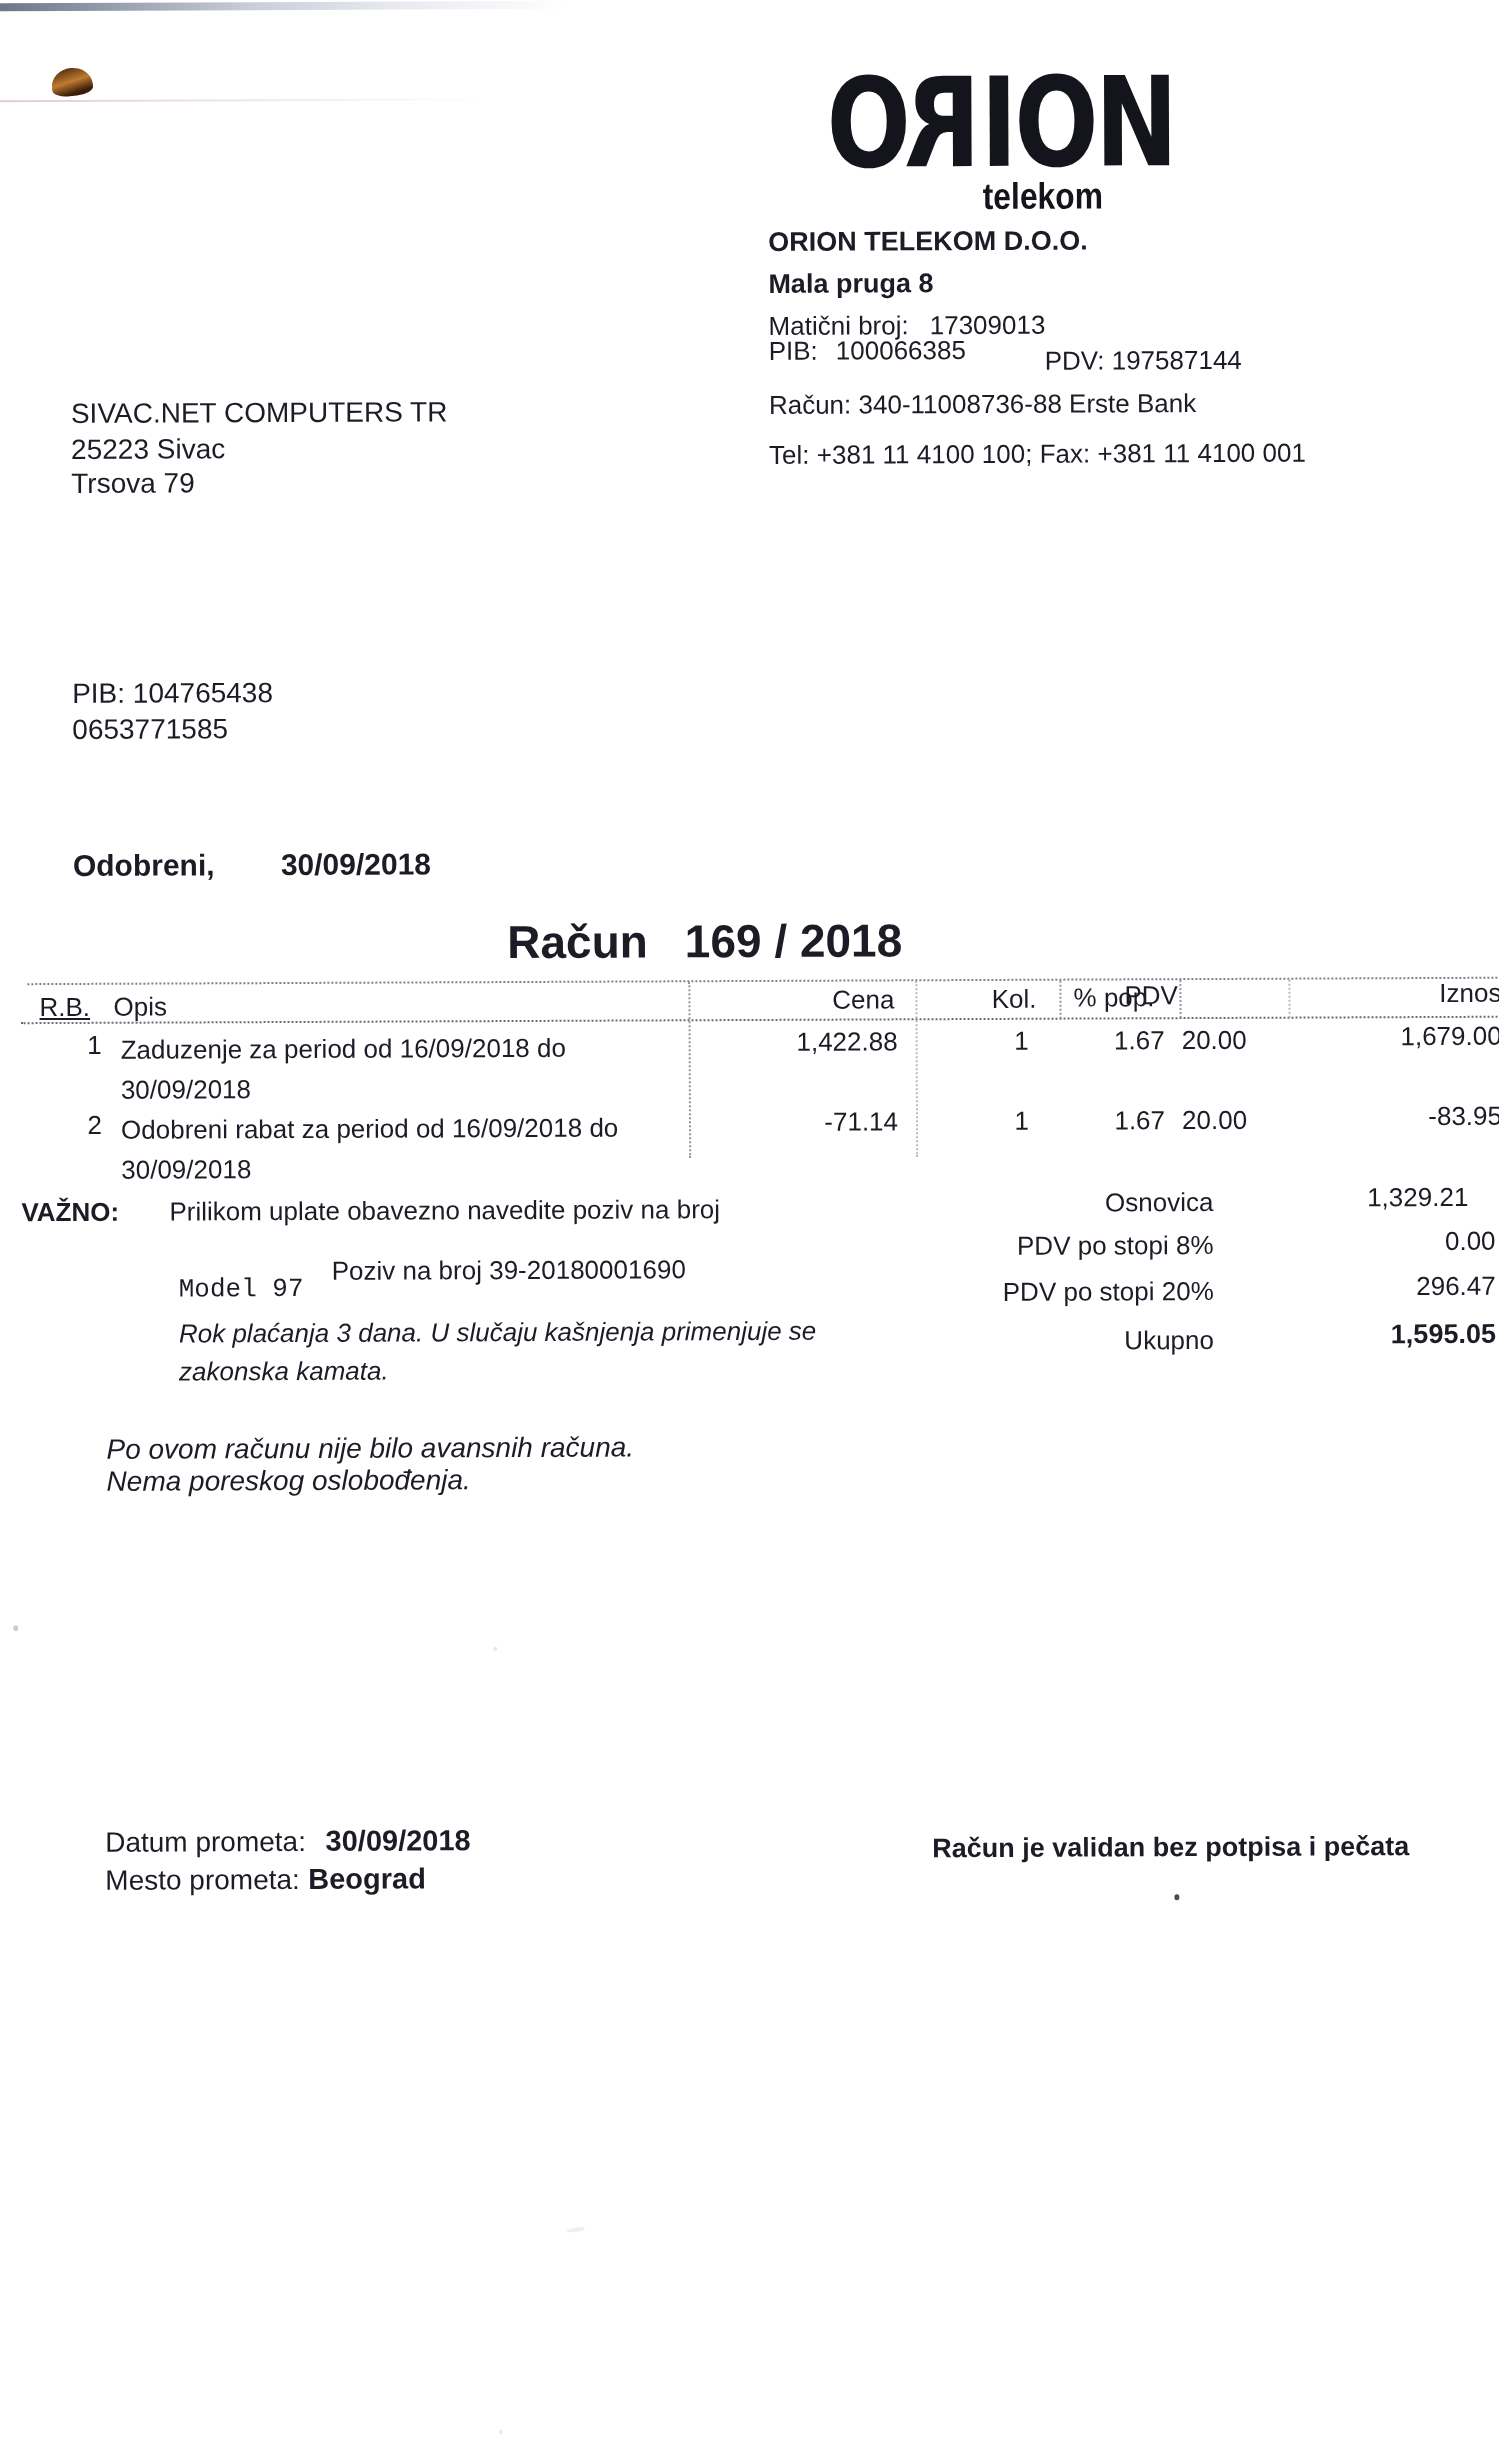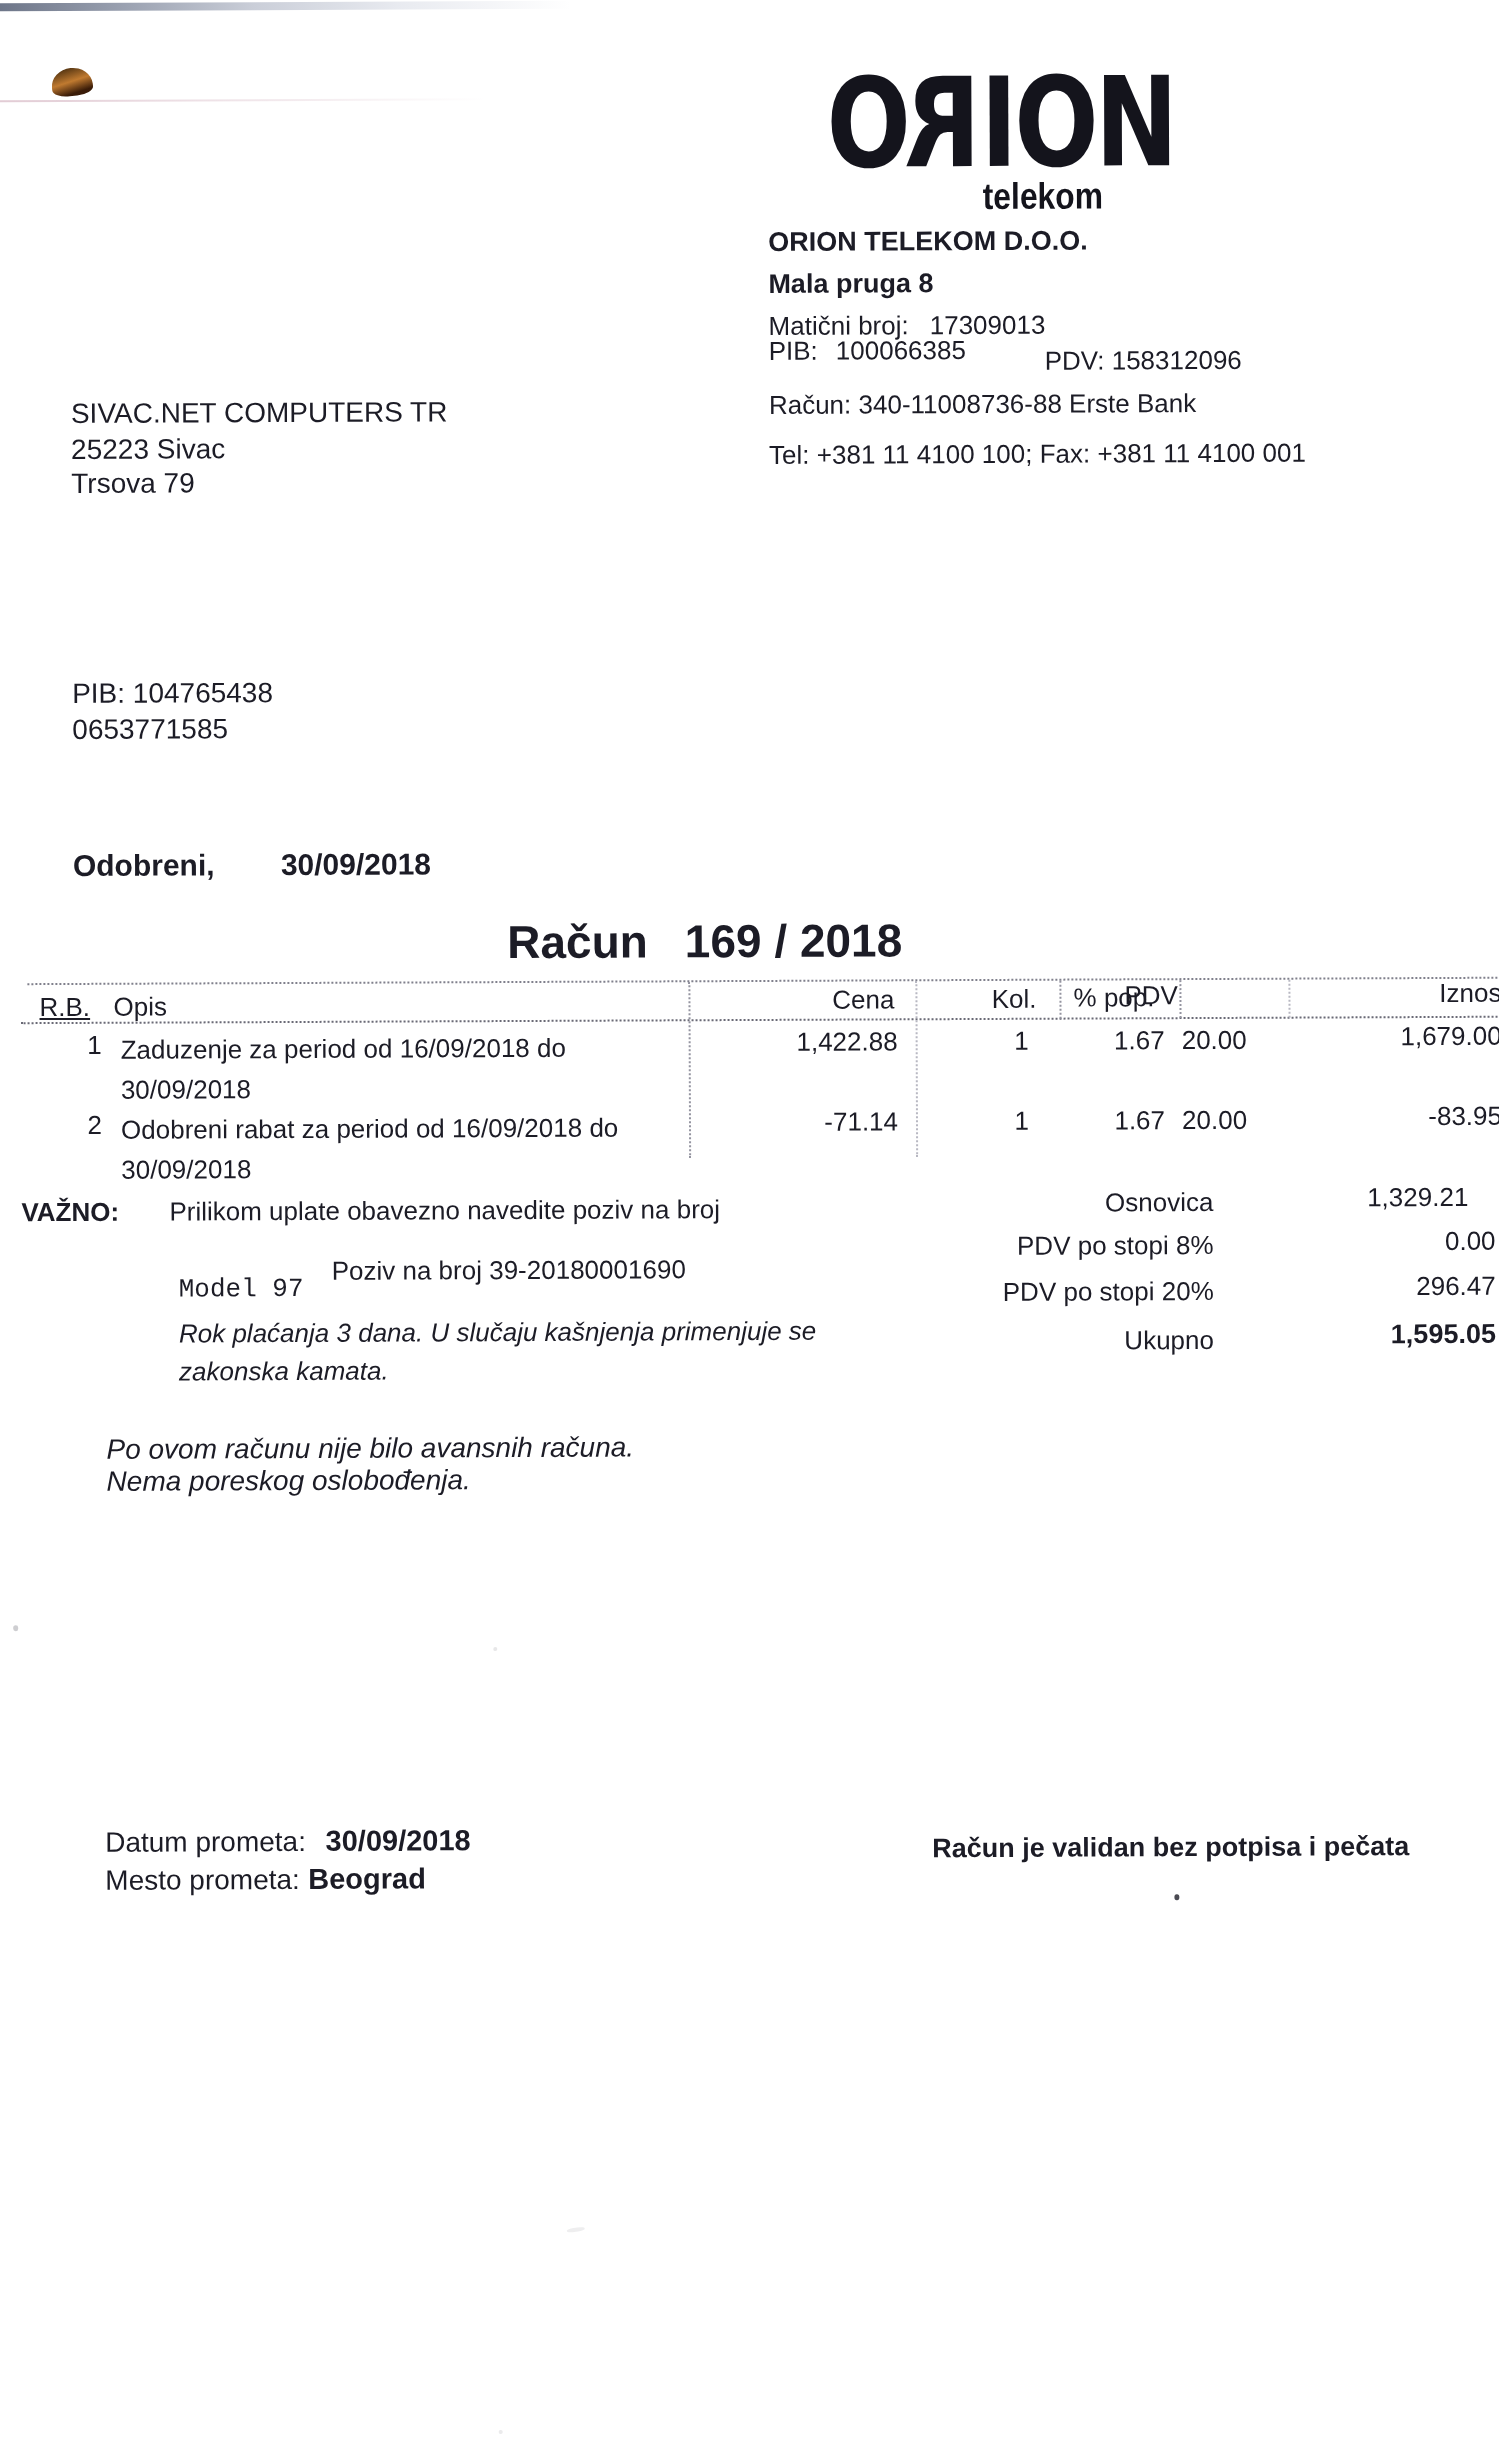--- a/index.html
+++ b/index.html
@@ -85,21 +85,21 @@
 
   <div class="abs b" style="left:772px;top:227px;font-size:27px;">ORION TELEKOM D.O.O.</div>
   <div class="abs b" style="left:772px;top:269px;font-size:27px;">Mala pruga 8</div>
   <div class="abs fs37" style="left:772px;top:311px;">
     <span>Matični broj:</span><span style="display:inline-block;width:21px;"></span><span>17309013</span>
   </div>
   <div class="abs fs37" style="left:772px;top:336px;">
     <span>PIB:</span><span style="display:inline-block;width:18px;"></span><span>100066385</span>
   </div>
   <div class="abs fs37" style="left:1048px;top:347px;">
-    <span>PDV:</span> <span>158312096</span>
+    <span>PDV:</span> <span>197587144</span>
   </div>
   <div class="abs fs37" style="left:772px;top:390px;">Račun: 340-11008736-88 Erste Bank</div>
   <div class="abs fs37" style="left:772px;top:440px;">Tel: +381 11 4100 100; Fax: +381 11 4100 001</div>
 
   <div class="abs fs40" style="left:74px;top:395px;">SIVAC.NET COMPUTERS TR</div>
   <div class="abs fs40" style="left:74px;top:431px;">25223 Sivac</div>
   <div class="abs fs40" style="left:74px;top:465px;">Trsova 79</div>
 
   <div class="abs fs40" style="left:74px;top:675px;">PIB: 104765438</div>
   <div class="abs fs40" style="left:74px;top:711px;">0653771585</div>

